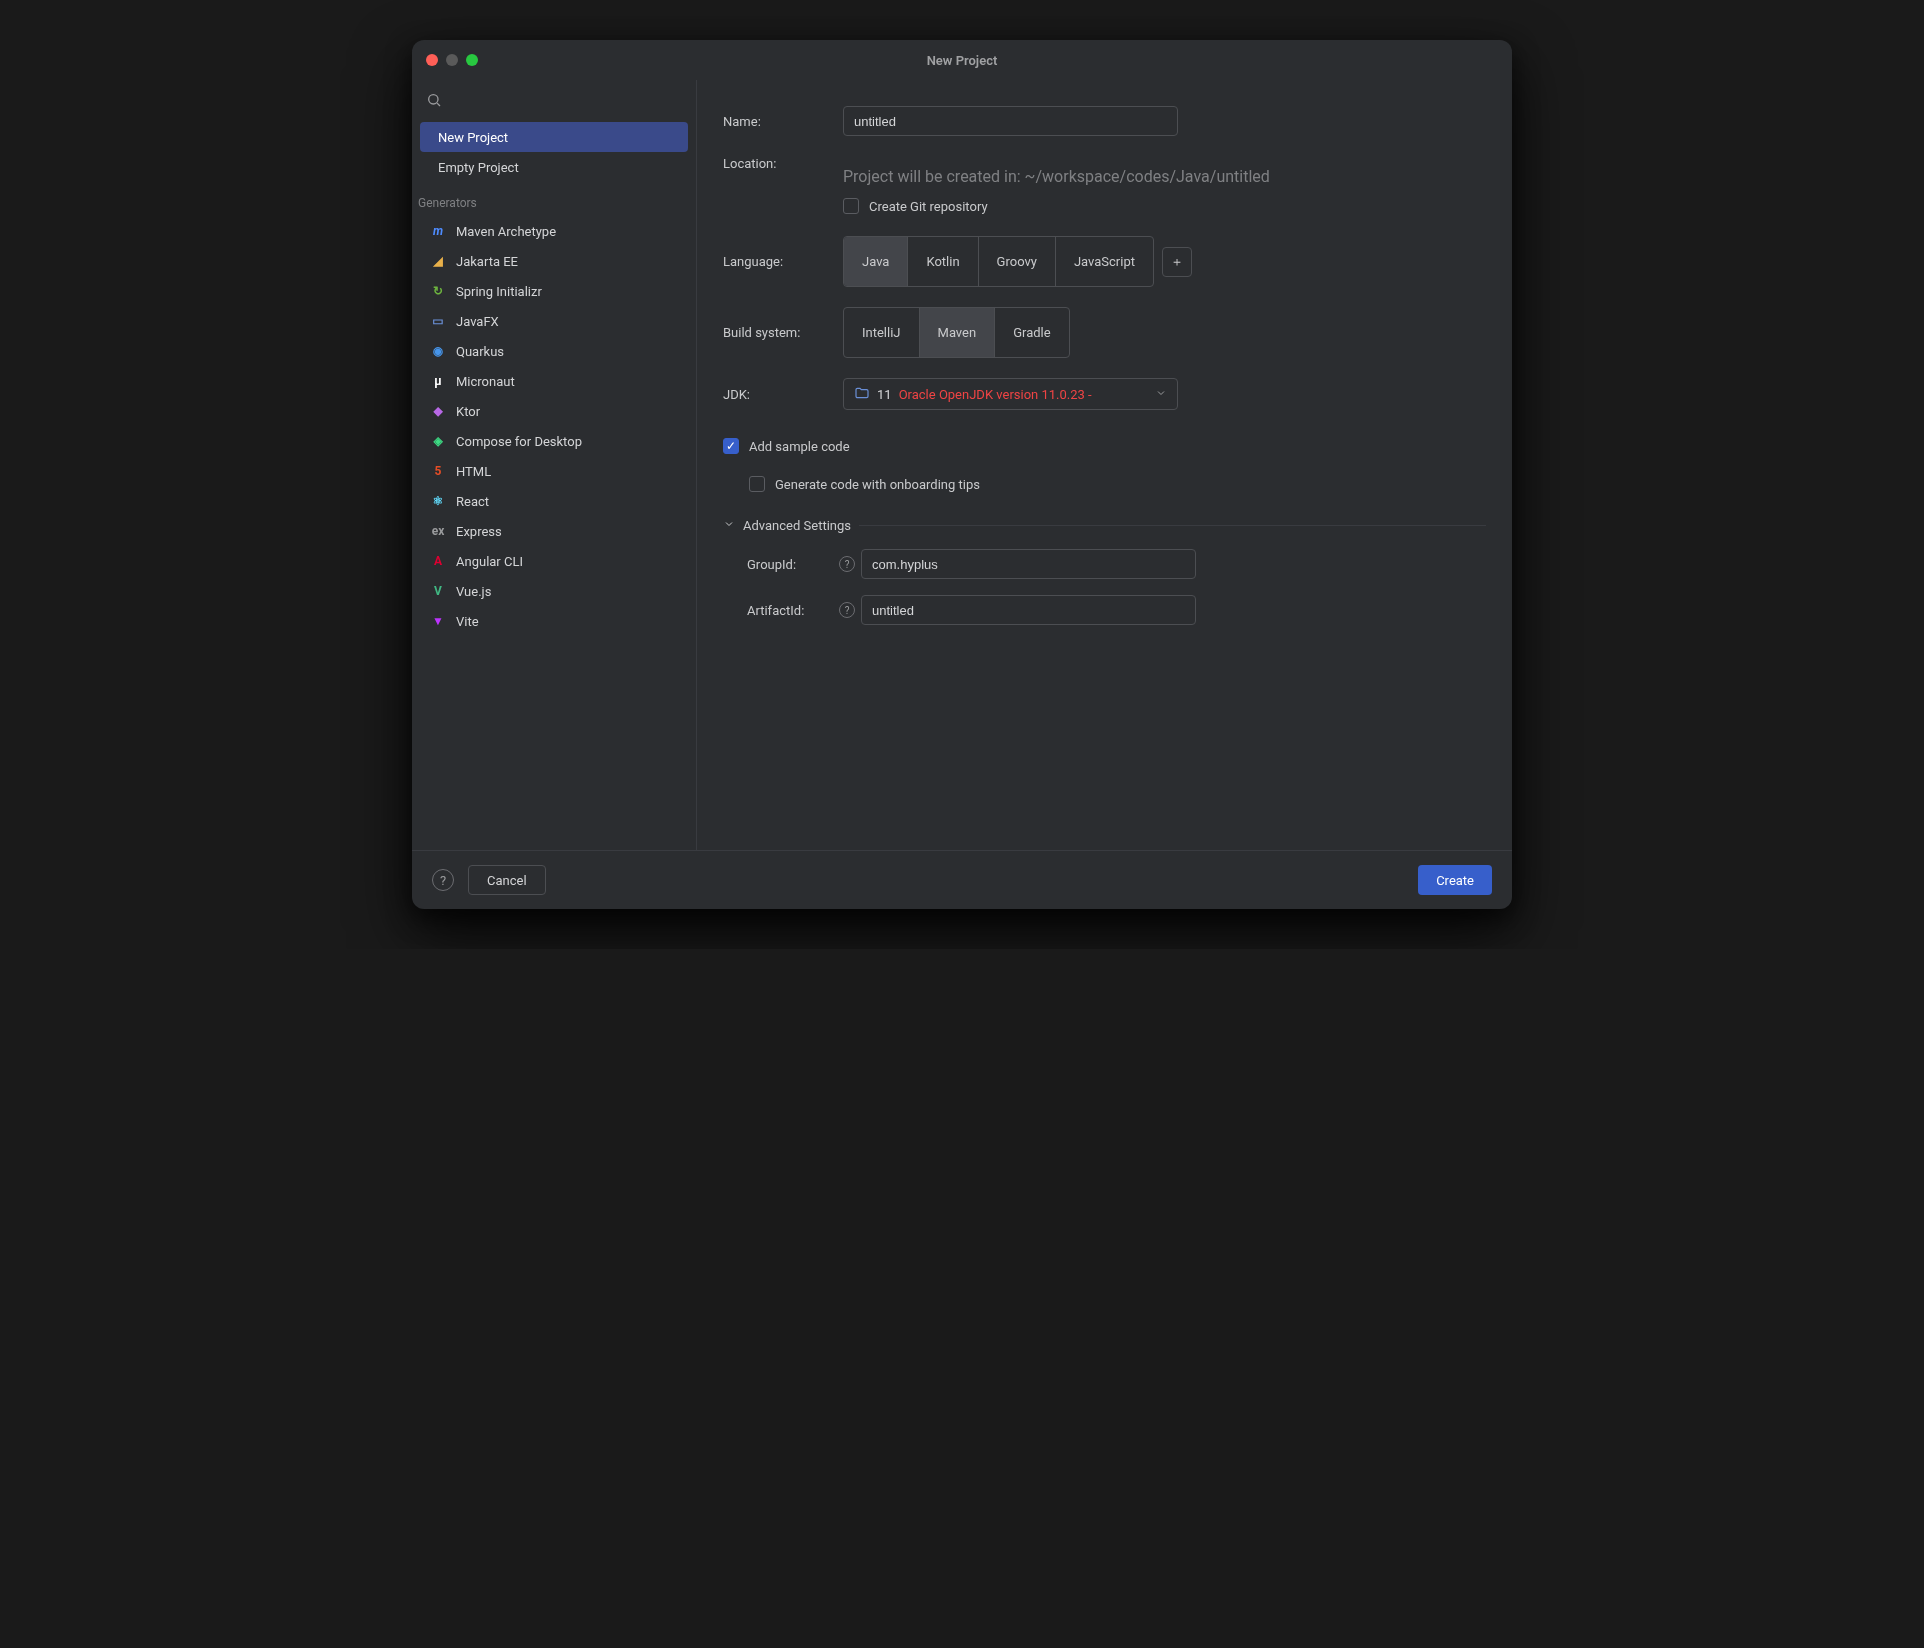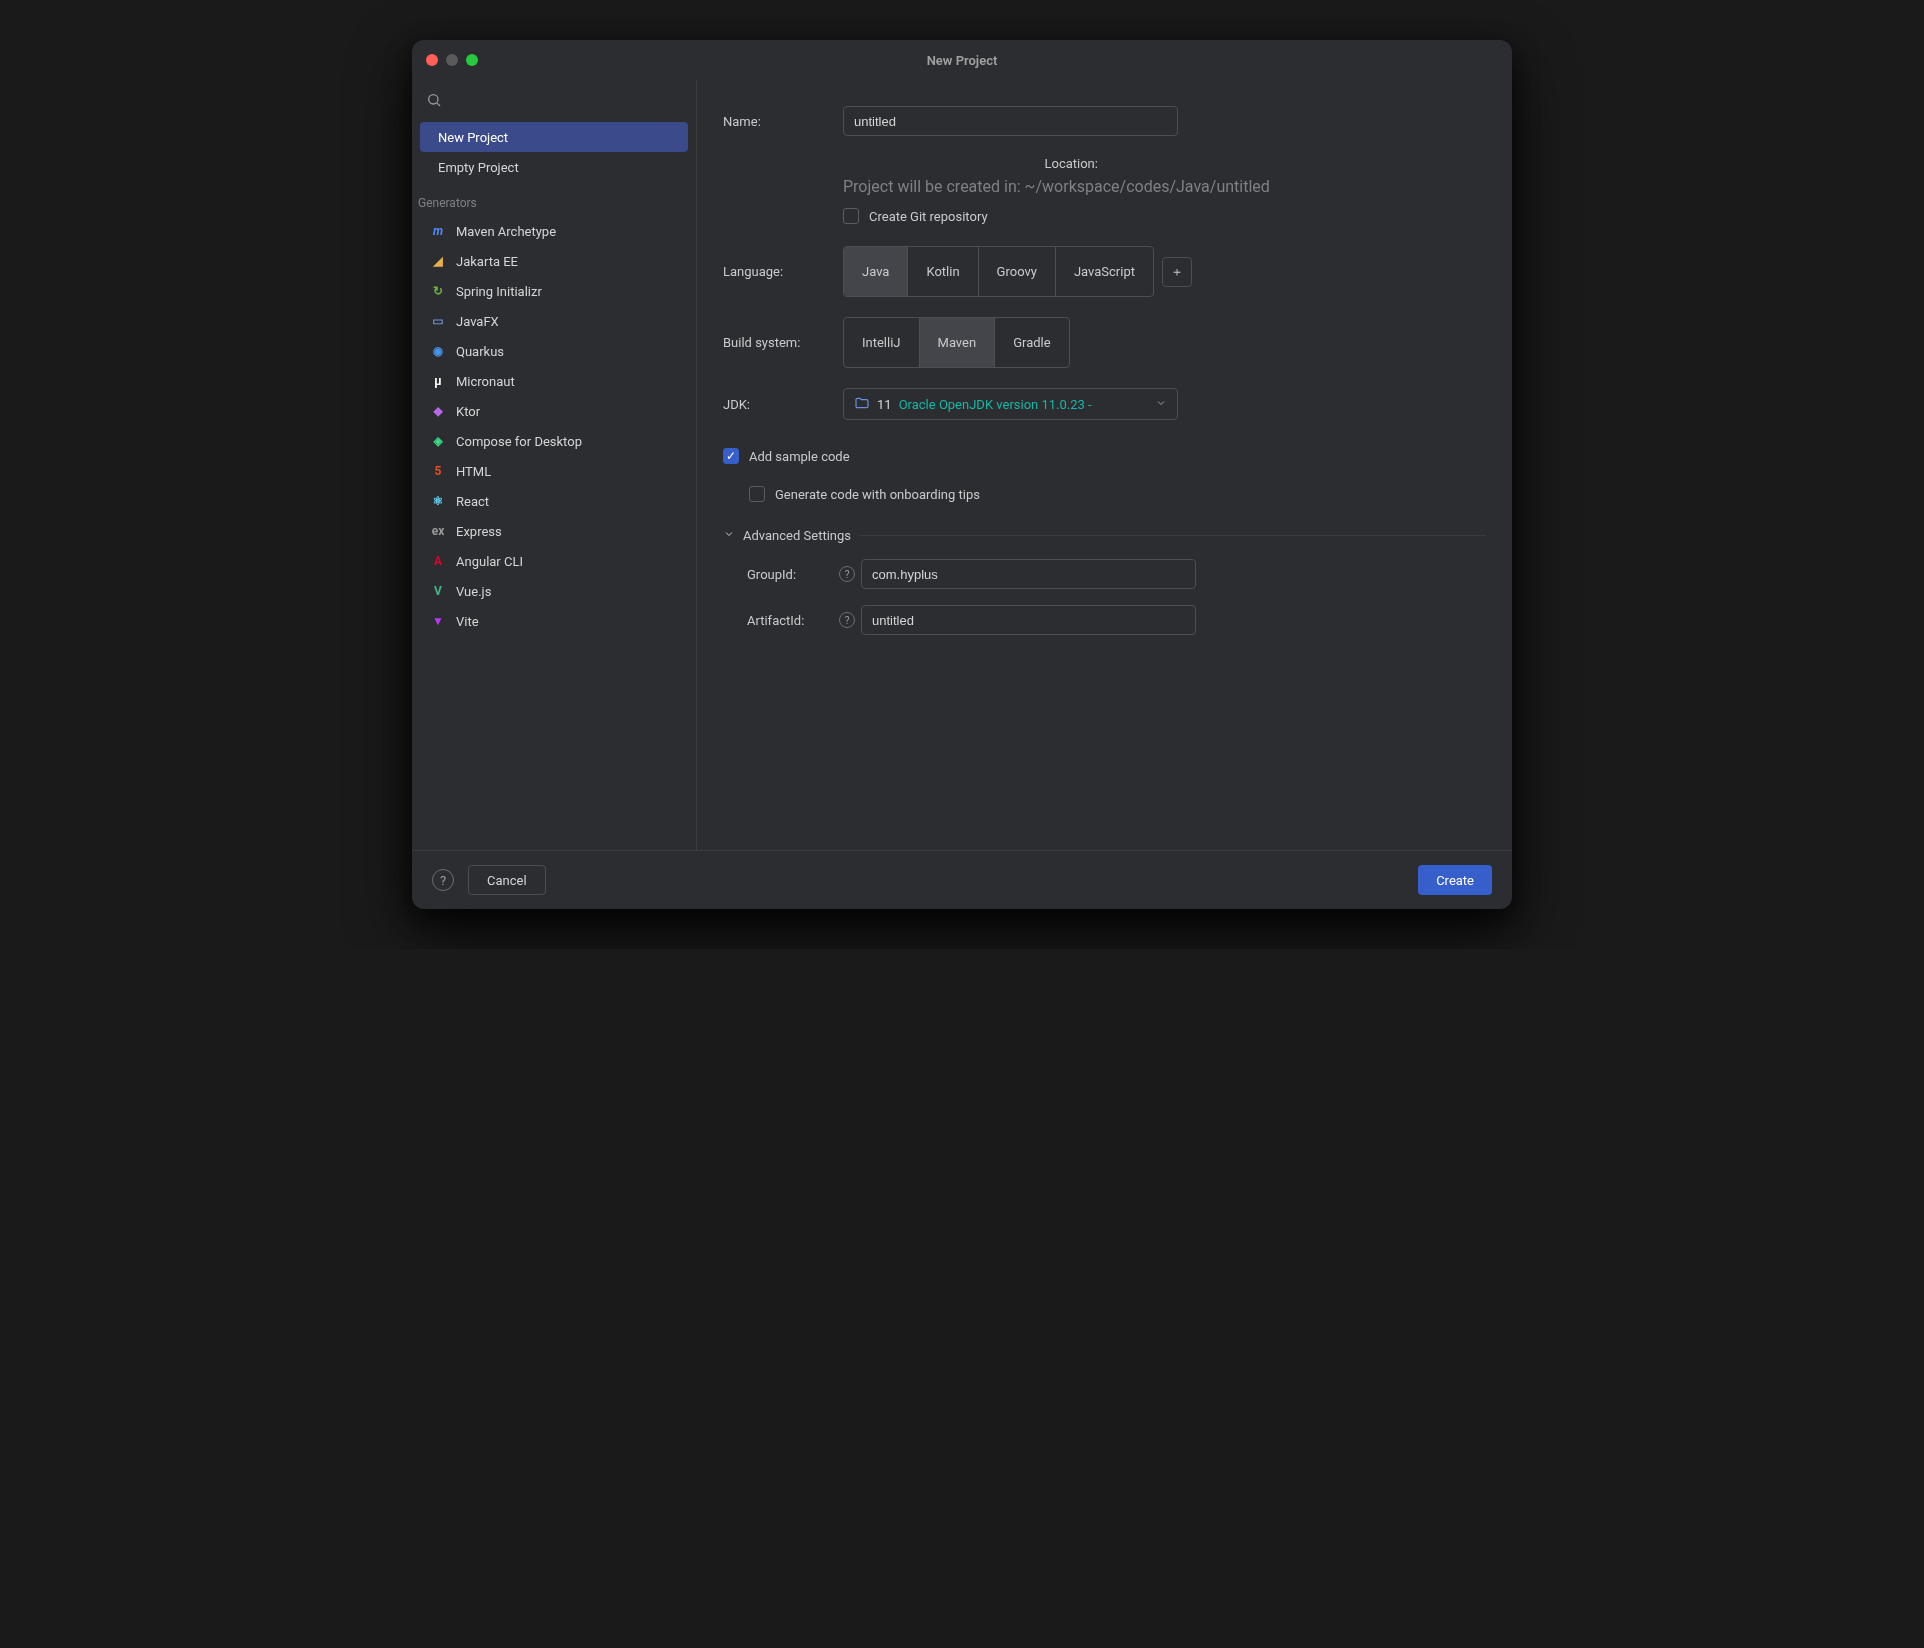--- a/index.html
+++ b/index.html
@@ -80,21 +80,21 @@
     flex: 1;
     padding: 26px 26px 8px 26px;
     color: #c9cacc;
     font-size: 13px;
   }
   .form-row {
     display: flex;
     align-items: center;
     margin-bottom: 20px;
   }
-  .form-row.tight { margin-bottom: 20px; flex-direction: column; }
+  .form-row.tight { margin-bottom: 10px; }
   .form-label { width: 120px; color: #c9cacc; }
   .input {
     flex: 1;
     max-width: 335px;
     height: 30px;
     background: #2b2d30;
     border: 1px solid #4c4e52;
     border-radius: 4px;
     color: #d4d5d7;
     padding: 0 10px;
@@ -130,21 +130,21 @@
   .plus-btn {
     width:30px; height:30px; border:1px solid #4c4e52; border-radius:4px;
     display:flex; align-items:center; justify-content:center; margin-left:8px;
     color:#c9cacc; cursor:pointer;
   }
   .jdk-select {
     height:30px; min-width:335px; border:1px solid #4c4e52; border-radius:4px;
     display:flex; align-items:center; padding:15px 10px; gap:7px; cursor:pointer;
   }
   .jdk-select .ver { color:#d4d5d7; }
-  .jdk-select .desc { color:#14b8a6; flex:1; }
+  .jdk-select .desc { color:#ef4444; flex:1; }
   .jdk-select .chev { color:#9a9b9d; }
   .adv-header {
     display:flex; align-items:center; gap:8px; color:#c9cacc; margin-bottom:16px;
   }
   .adv-header .line { flex:1; height:1px; background:#393b40; }
   .adv-fields { padding-left:24px; }
   .adv-row { display:flex; align-items:center; margin-bottom:12px; gap:6px;margin-top:16px; }
   .adv-row .lbl { width:86px; color:#c9cacc; }
   .help-circ {
     width:16px; height:16px; border:1px solid #6b6c70; border-radius:50%;

